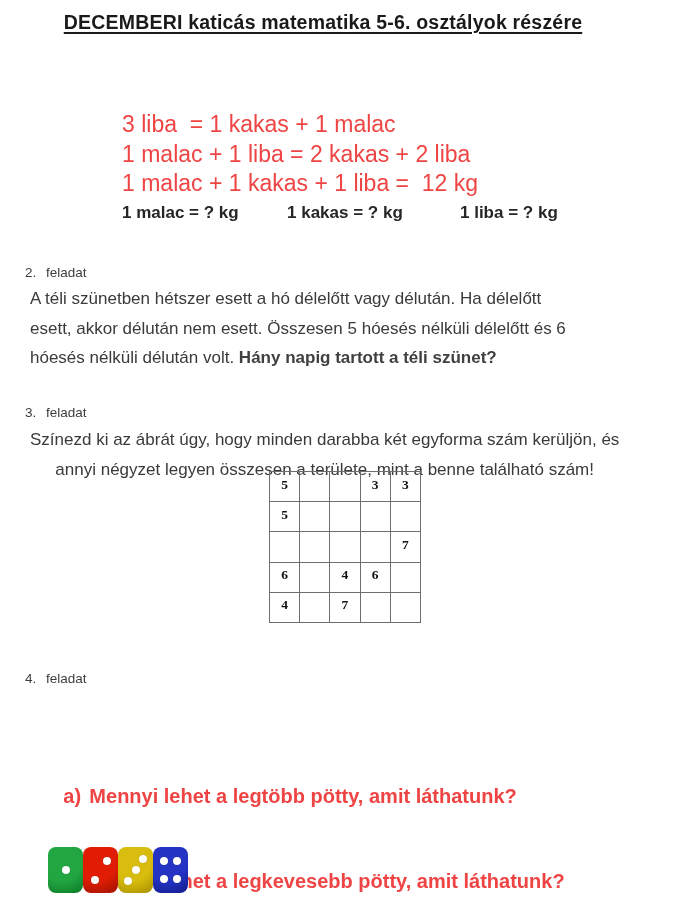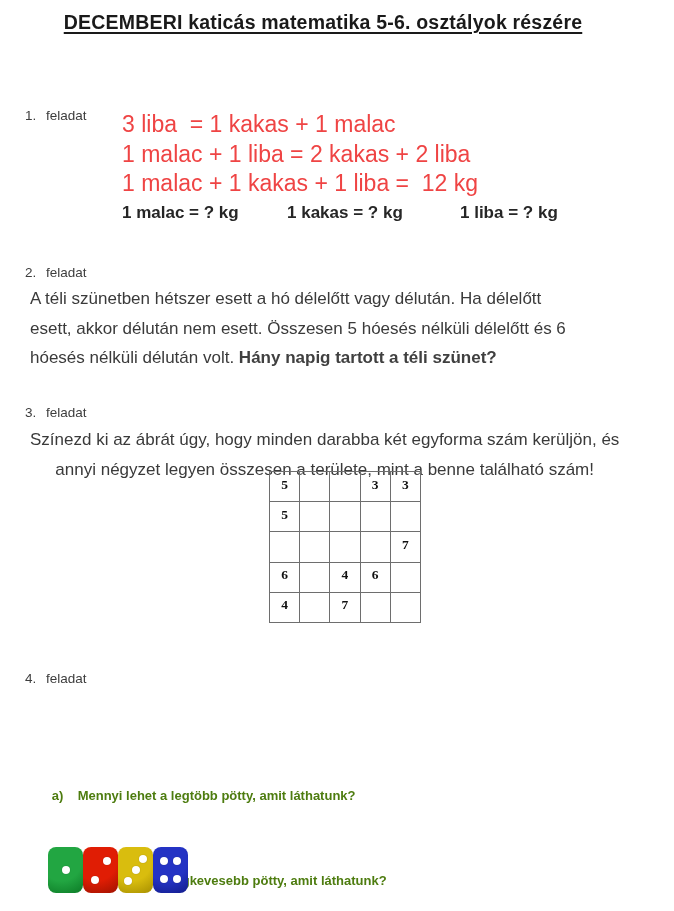--- a/index.html
+++ b/index.html
@@ -83,24 +83,24 @@
     font-weight: 700;
     font-size: 13.5px;
     color: #111111;
     display: flex;
     align-items: center;
     justify-content: center;
     padding-bottom: 4px;
   }
   .ab-block { position: absolute; left: 30px; top: 753px; }
   .ab-row {
-    font-size: 13px;
+    font-size: 20px;
     line-height: 28.5px;
     font-weight: 700;
-    color: #4d7c0f;
+    color: #ef4444;
     white-space: pre;
   }
   .ab-row .ab-label { display: inline-block; width: 26px; }
   .dice-row {
     position: absolute;
     left: 48px;
     top: 847px;
     display: flex;
   }
   .die {
@@ -120,23 +120,20 @@
     box-shadow: 0 0 1px rgba(0,0,0,0.4);
   }
 </style>
 </head>
 <body>
 
 <div class="page">
 
   <div class="title">DECEMBERI katicás matematika 5-6. osztályok részére</div>
 
-  <div class="task-header" style="top: 93px;">
-    <span class="num">1.</span><span>feladat</span>
-  </div>
   <div class="eq-block">
     <div class="eq">3 liba  = 1 kakas + 1 malac</div>
     <div class="eq">1 malac + 1 liba = 2 kakas + 2 liba</div>
     <div class="eq">1 malac + 1 kakas + 1 liba =  12 kg</div>
   </div>
   <div class="q-line">
     <span class="q1">1 malac = ? kg</span>
     <span class="q2">1 kakas = ? kg</span>
     <span class="q3">1 liba = ? kg</span>
   </div>

